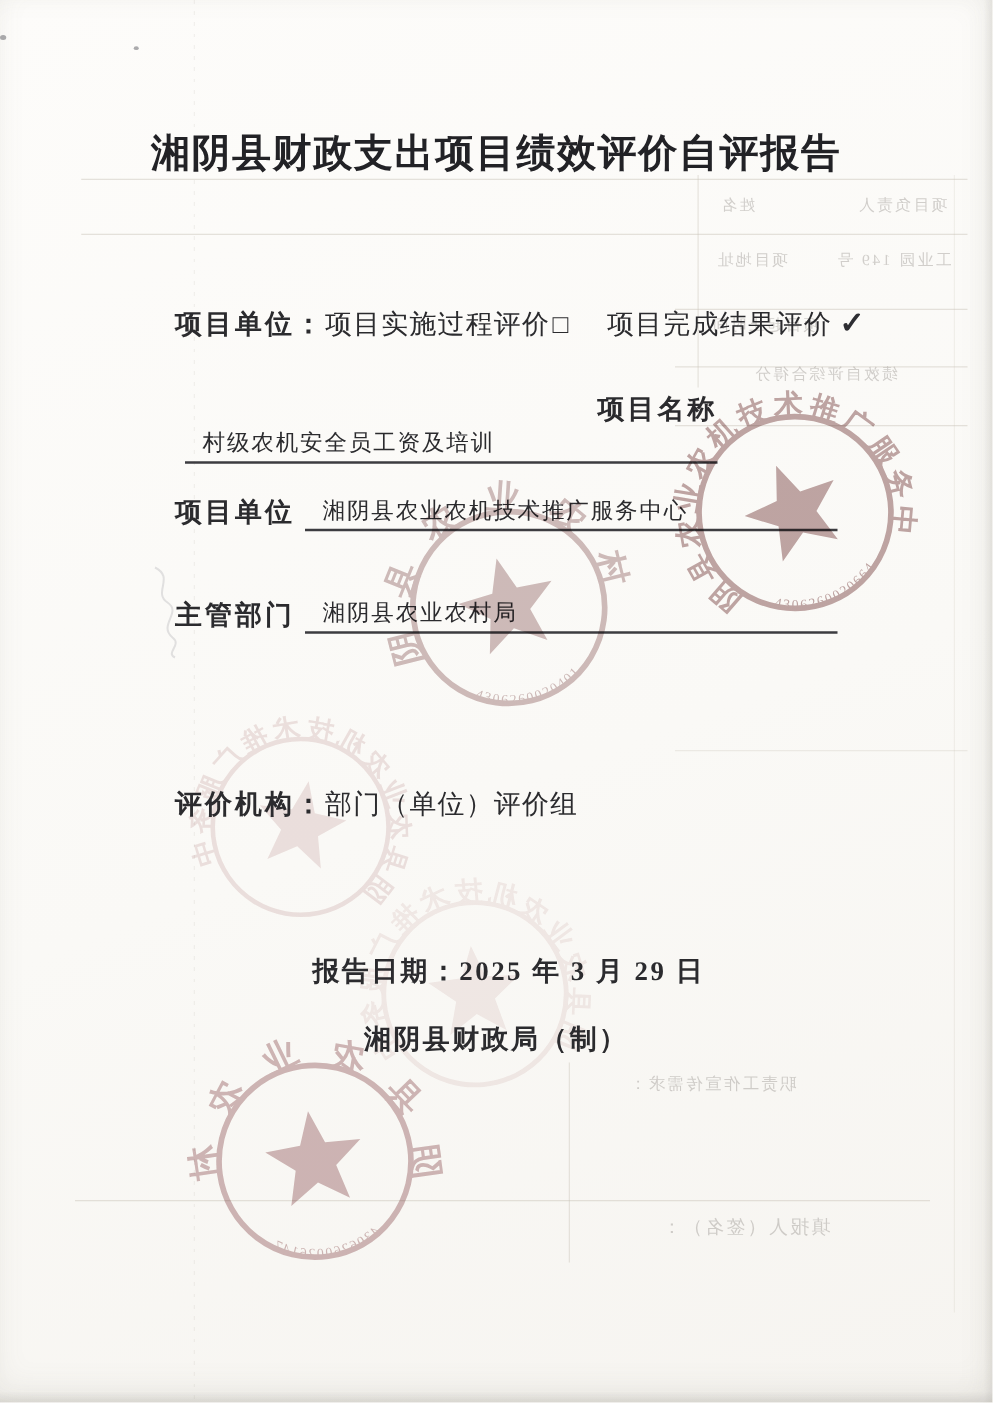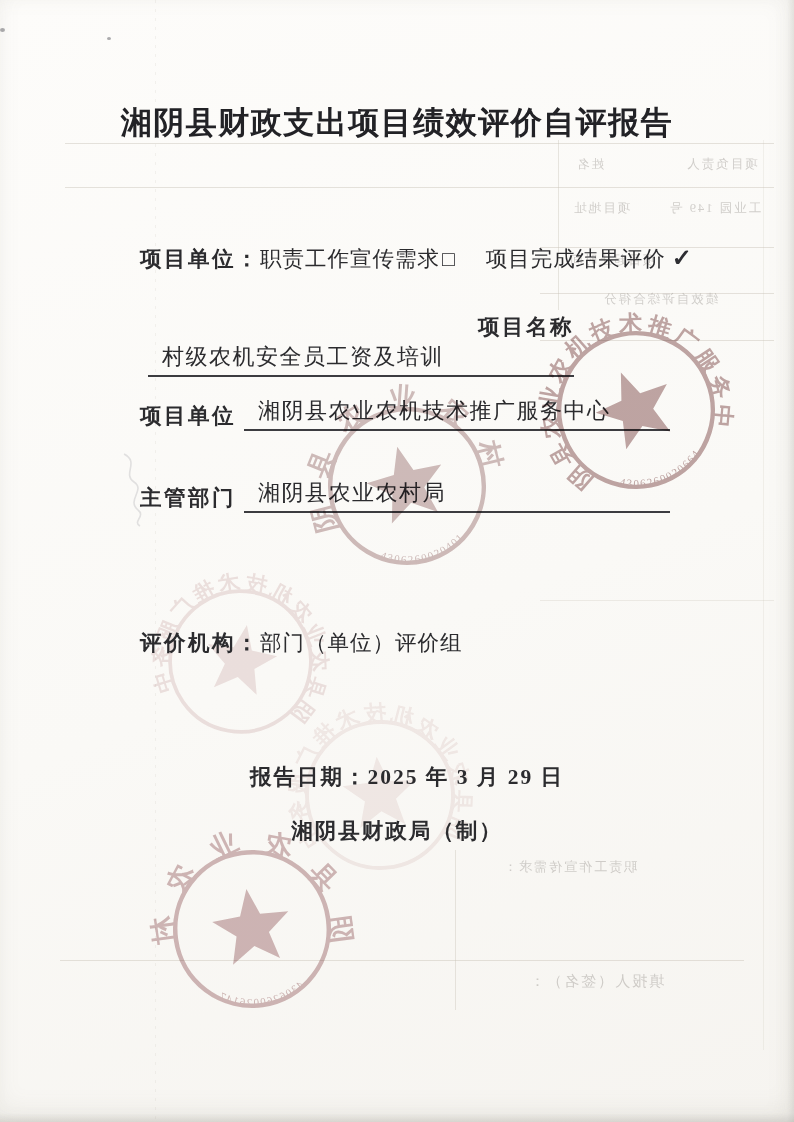--- a/index.html
+++ b/index.html
@@ -35,21 +35,21 @@
   .line{position:absolute;left:140px;font-size:21.5px;white-space:nowrap;letter-spacing:1px;}
   .lbl{font-weight:700;letter-spacing:2.5px;}
   .chk-empty{font-size:21px;margin-left:2px;}
   .gap{display:inline-block;width:30px;}
   .chk-mark{font-size:24px;font-weight:700;margin-left:6px;color:#2e2e33;}
   .frow{position:absolute;left:140px;display:flex;align-items:flex-end;}
   .frow .lbl{font-size:21.5px;line-height:1.3;}
   .frow .val{
     width:412px;margin-left:8px;padding:0 0 3px 14px;
     border-bottom:2px solid #3c3c40;
-    font-size:22px;letter-spacing:1.5px;white-space:nowrap;
+    font-size:18px;letter-spacing:1.5px;white-space:nowrap;
   }
   .center-line{position:absolute;left:0;right:0;text-align:center;font-size:21.5px;font-weight:600;letter-spacing:2px;}
   
   .stamp{position:absolute;mix-blend-mode:multiply;}
   .stamp text{font-family:"Liberation Serif","DejaVu Serif",serif;font-weight:700;fill:currentColor;}
   .stamp .ring15{font-size:23px;letter-spacing:3.5px;}
   .stamp .ring8{font-size:27px;letter-spacing:22px;}
   .stamp .num{font-size:11px;letter-spacing:1.6px;font-weight:400;}
   .stamp-main{color:var(--stamp-red,#9a7070);opacity:.62;transform:rotate(-22deg);}
   .stamp-bureau{color:var(--stamp-red,#9a7070);opacity:.46;transform:rotate(-14deg);}
@@ -102,21 +102,21 @@
   <svg class="stamp stamp-ghost2" style="left:284px;top:699px;" width="192" height="192" viewBox="-100 -100 200 200">
     <circle r="76" fill="none" stroke="currentColor" stroke-width="4"></circle>
     <polygon points="0,-40 -10,-13.8 -38,-12.4 -16.2,5.3 -23.5,32.4 0,17 23.5,32.4 16.2,5.3 38,-12.4 10,-13.8" fill="currentColor"></polygon>
     <path id="arc4" d="M -66 42 A 78 78 0 1 1 66 42" fill="none"></path>
     <text class="ring15"><textPath href="#arc4" xlink:href="#arc4" startOffset="50%" text-anchor="middle">湘阴县农业农机技术推广服务中心</textPath></text>
   </svg>
 
   <div class="title">湘阴县财政支出项目绩效评价自评报告</div>
 
   <div class="line" style="top:244px;">
-    <span class="lbl">项目单位：</span><span>职责工作宣传需求</span><span class="chk-empty">□</span><span class="gap"></span><span>项目完成结果评价</span><span class="chk-mark">✓</span>
+    <span class="lbl">项目单位：</span><span>项目实施过程评价</span><span class="chk-empty">□</span><span class="gap"></span><span>项目完成结果评价</span><span class="chk-mark">✓</span>
   </div>
 
   <div class="frow" style="top:314px;flex-direction:column;">
     <span class="lbl">项目名称</span>
     <span class="val">村级农机安全员工资及培训</span>
   </div>
 
   <div class="frow" style="top:478px;">
     <span class="lbl">主管部门</span>
     <span class="val">湘阴县农业农村局</span>

